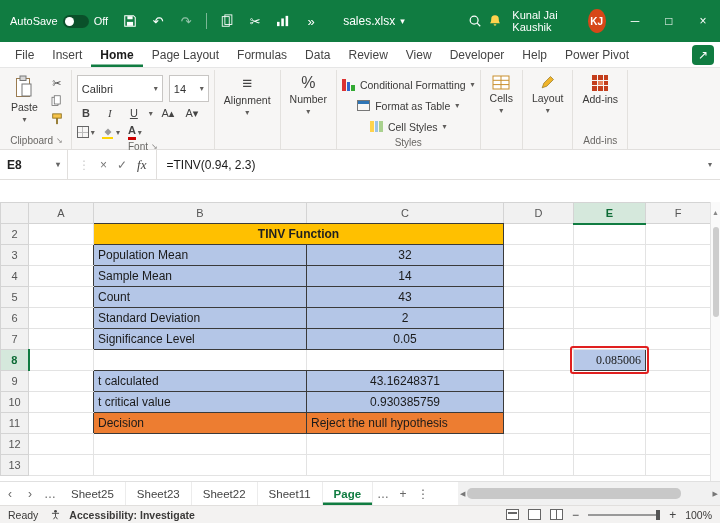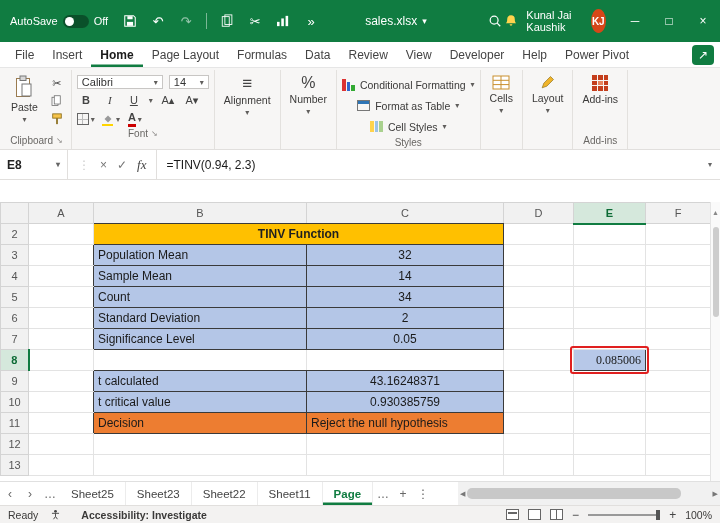--- a/index.html
+++ b/index.html
@@ -10,21 +10,21 @@
 
   
   .titlebar { height:42px; background:#107C41; display:flex; align-items:center; color:#fff; padding:0 0 0 10px; font-size:11px; flex:0 0 auto; }
   .tb-group { display:flex; align-items:center; gap:4px; }
   .tb-btn { width:24px; height:24px; font-size:13px; }
   .tb-btn.dim { opacity:.55; }
   .tb-sep { width:1px; height:16px; background:rgba(255,255,255,.45); margin:0 4px; }
   .autosave { display:flex; align-items:center; gap:5px; margin-right:6px; }
   .toggle { width:26px; height:13px; border-radius:7px; background:rgba(0,0,0,.35); position:relative; display:inline-block; }
   .toggle .knob { position:absolute; left:2px; top:2px; width:9px; height:9px; border-radius:50%; background:#fff; }
-  .tb-title { margin-left:42px; display:flex; align-items:center; gap:5px; font-size:12px; }
+  .tb-title { margin-left:20px; display:flex; align-items:center; gap:5px; font-size:12px; }
   .tb-title .dd { font-size:9px; }
   .tb-search { margin-left:60px; }
   .tb-right { margin-left:auto; display:flex; align-items:center; gap:8px;justify-content:space-between; }
   .avatar { width:24px; height:24px; border-radius:50%; background:#D64718; color:#fff; display:flex; align-items:center; justify-content:center; font-size:10px; font-weight:bold; }
   .winbtns { display:flex; margin-left:4px; }
   .winbtns button { width:34px; height:42px; font-size:12px; }
 
   
   .menubar { height:26px; background:#fff; border-bottom:1px solid #e6e6e6; display:flex; align-items:stretch; padding:0 6px; font-size:12px; color:#444; flex:0 0 auto; }
   .menu-tab { padding:0 9px; display:flex; align-items:center; }
@@ -37,21 +37,21 @@
   .ribbon { height:82px; background:#f7f6f5; border-bottom:1px solid #e1dfdd; display:flex; padding:2px 2px 0 2px; flex:0 0 auto; }
   .rgroup { display:flex; flex-direction:column; border-right:1px solid #e3e1de; padding:2px 5px 0 5px; }
   .rbody { display:flex; gap:6px; flex:1; align-items:flex-start; }
   .glabel { font-size:10px; color:#696764; text-align:center; padding:1px 0 3px; display:flex; align-items:center; justify-content:center; gap:3px; }
   .glabel .dl { font-size:8px; color:#8a8886; }
   .bigbtn { display:flex; flex-direction:column; align-items:center; justify-content:flex-start; gap:2px; font-size:10.5px; color:#3b3a39; padding:3px 4px 0 4px; text-align:center; line-height:1.15; }
   .bigbtn .dd { font-size:8px; color:#605e5c; }
   .smallcol { display:flex; flex-direction:column; gap:2px; padding-top:3px; }
   .sbtn { height:16px; min-width:18px; font-size:11px; color:#444; display:inline-flex; align-items:center; justify-content:center; gap:2px; }
   .fontrows { display:flex; flex-direction:column; gap:3px; padding-top:3px; }
-  .combo { border:1px solid #c8c6c4; background:#fff; height:14px; font-size:11px; display:flex; align-items:center; justify-content:space-between; padding:0 4px; gap:4px; color:#333; }
+  .combo { border:1px solid #c8c6c4; background:#fff; height:27px; font-size:11px; display:flex; align-items:center; justify-content:space-between; padding:0 4px; gap:4px; color:#333; }
   .combo .dd { font-size:8px; color:#605e5c; }
   .frow { display:flex; align-items:center; gap:6px; }
   .dd8 { font-size:8px; color:#605e5c; }
   .stylerows { display:flex; flex-direction:column; gap:2px; padding-top:3px; }
   .stylerow { display:flex; align-items:center; gap:5px; font-size:10.5px; color:#3b3a39; height:19px; white-space:nowrap; }
   .waffle { width:16px; height:16px; display:grid; grid-template-columns:repeat(3,1fr); grid-template-rows:repeat(3,1fr); gap:1px; }
   .waffle i { background:#c43e1c; }
   .waffle i.c { background:#e8855f; }
   .cf-icon { width:13px; height:12px; display:flex; gap:1px; align-items:flex-end; }
   .cf-icon i { width:4px; background:#d33; height:100%; }
@@ -101,21 +101,21 @@
   .tabsbar { height:24px; background:#fff; border-top:1px solid #e0e0e0; display:flex; align-items:stretch; font-size:11.5px; color:#444; flex:0 0 auto; }
   .tnav { width:20px; font-size:12px; color:#666; }
   .stab { padding:0 11px; display:flex; align-items:center; border-right:1px solid #ececec; }
   .stab.active { color:#107C41; font-weight:bold; box-shadow: inset 0 -2.5px 0 #107C41; }
   .hscroll { margin-left:auto; width:262px; background:#f1f1f1; display:flex; align-items:center; font-size:7px; color:#777; padding:0 2px; gap:2px; }
   .hscroll .track { flex:1; height:11px; display:flex; align-items:center; }
   .hscroll .thumb { width:88%; height:11px; background:#c8c8c8; border-radius:5px; }
 
   
   .statusbar { height:18px; background:#f3f2f1; border-top:1px solid #e1dfdd; display:flex; align-items:center; font-size:10.5px; color:#3b3a39; padding:0 8px; gap:12px; flex:0 0 auto; }
-  .sb-acc { display:flex; align-items:center; gap:20px; font-weight:bold; }
+  .sb-acc { display:flex; align-items:center; gap:8px; font-weight:bold; }
   .sb-right { margin-left:auto; display:flex; align-items:center; gap:9px; }
   .vicon { width:13px; height:11px; border:1px solid #666; background:#fff; }
   .vicon.v2 { background:linear-gradient(#666,#666) 50% 2px/9px 2px no-repeat,#fff; }
   .vicon.v3 { background:linear-gradient(#666,#666) center/1px 100% no-repeat,#fff; }
   .zoomtrack { width:72px; height:2px; background:#999; position:relative; }
   .zoomtrack .zthumb { position:absolute; right:0; top:-4px; width:4px; height:10px; background:#555; }
   .zoomsign { font-size:12px; color:#444; }
 </style>
 </head>
 <body>
@@ -464,21 +464,21 @@
         <td class="c-blue">Sample Mean</td>
         <td class="c-blue c-val">14</td>
         <td></td>
         <td></td>
         <td></td>
       </tr>
       <tr>
         <th>5</th>
         <td class="right-dark"></td>
         <td class="c-blue">Count</td>
-        <td class="c-blue c-val">34</td>
+        <td class="c-blue c-val">43</td>
         <td></td>
         <td></td>
         <td></td>
       </tr>
       <tr>
         <th>6</th>
         <td class="right-dark"></td>
         <td class="c-blue">Standard Deviation</td>
         <td class="c-blue c-val">2</td>
         <td></td>

